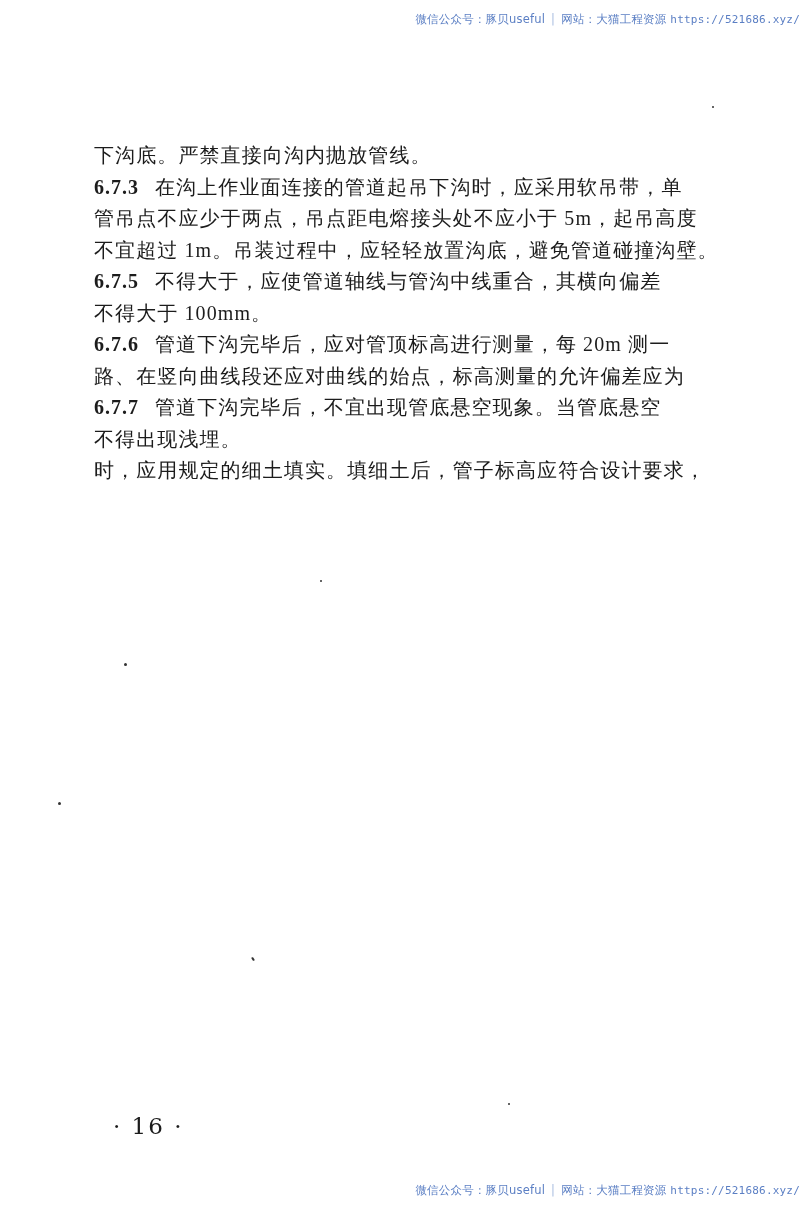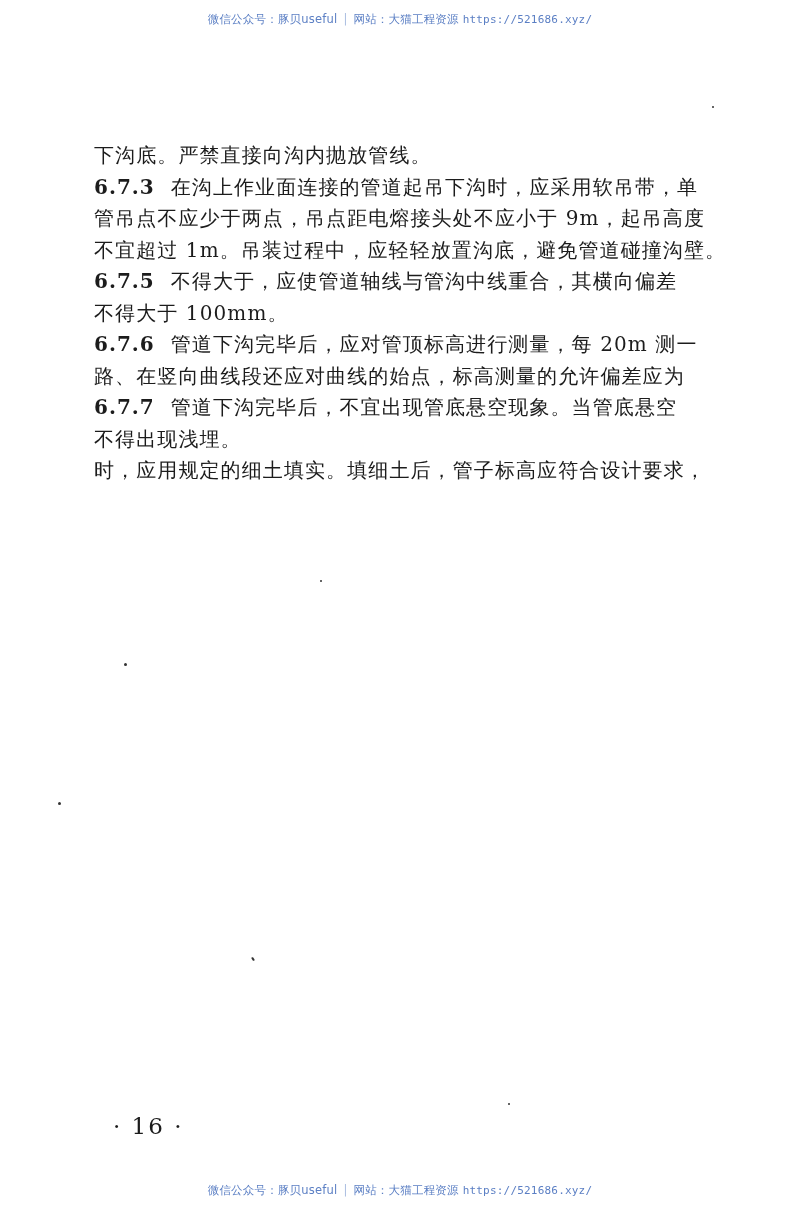--- a/index.html
+++ b/index.html
@@ -7,21 +7,21 @@
       width: 800px; height: 1221px;
       background: #ffffff;
       position: relative;
       overflow: hidden;
       font-family: "DejaVu Serif", "Liberation Serif", serif;
       color: #1c1c1c;
     }
     .watermark {
       position: absolute;
       left: 0; width: 800px;
-      text-align: center;
+      text-align: right;
       font-size: 11.5px;
       color: #5b7fc4;
       font-family: "DejaVu Sans", "Liberation Sans", sans-serif;
       letter-spacing: 0.2px;
     }
     .watermark .sep { color: #a9bde0; margin: 0 6px; }
     .watermark .url { font-family: "DejaVu Sans Mono", "Liberation Mono", monospace; font-size: 11px; }
     .wm-top { top: 12px; }
     .wm-bottom { top: 1183px; }
 
@@ -30,20 +30,21 @@
       left: 94px;
       top: 140px;
       width: 620px;
     }
     .line {
       font-size: 20px;
       line-height: 31.5px;
       height: 31.5px;
       white-space: nowrap;
       letter-spacing: 1.1px;
+      font-family: Liberation Serif, serif;
     }
     .clause-no {
       font-weight: bold;
       letter-spacing: 1px;
       margin-right: 16px;
       margin-top: 44px;
     }
     .page-number {
       position: absolute;
       left: 113px;
@@ -65,21 +66,21 @@
   <span class="url">https://521686.xyz/</span>
 </div>
 
 <div class="content">
   <div class="line">下沟底。严禁直接向沟内抛放管线。</div>
 
   <div>
     <div class="line">
       <span class="clause-no">6.7.3</span><span>在沟上作业面连接的管道起吊下沟时，应采用软吊带，单</span>
     </div>
-    <div class="line">管吊点不应少于两点，吊点距电熔接头处不应小于 9m，起吊高度</div>
+    <div class="line">管吊点不应少于两点，吊点距电熔接头处不应小于 5m，起吊高度</div>
     <div class="line">不宜超过 1m。吊装过程中，应轻轻放置沟底，避免管道碰撞沟壁。</div>
   </div>
 
 
   <div>
     <div class="line">
       <span class="clause-no">6.7.5</span><span>不得大于，应使管道轴线与管沟中线重合，其横向偏差</span>
     </div>
     <div class="line">不得大于 100mm。</div>
   </div>

